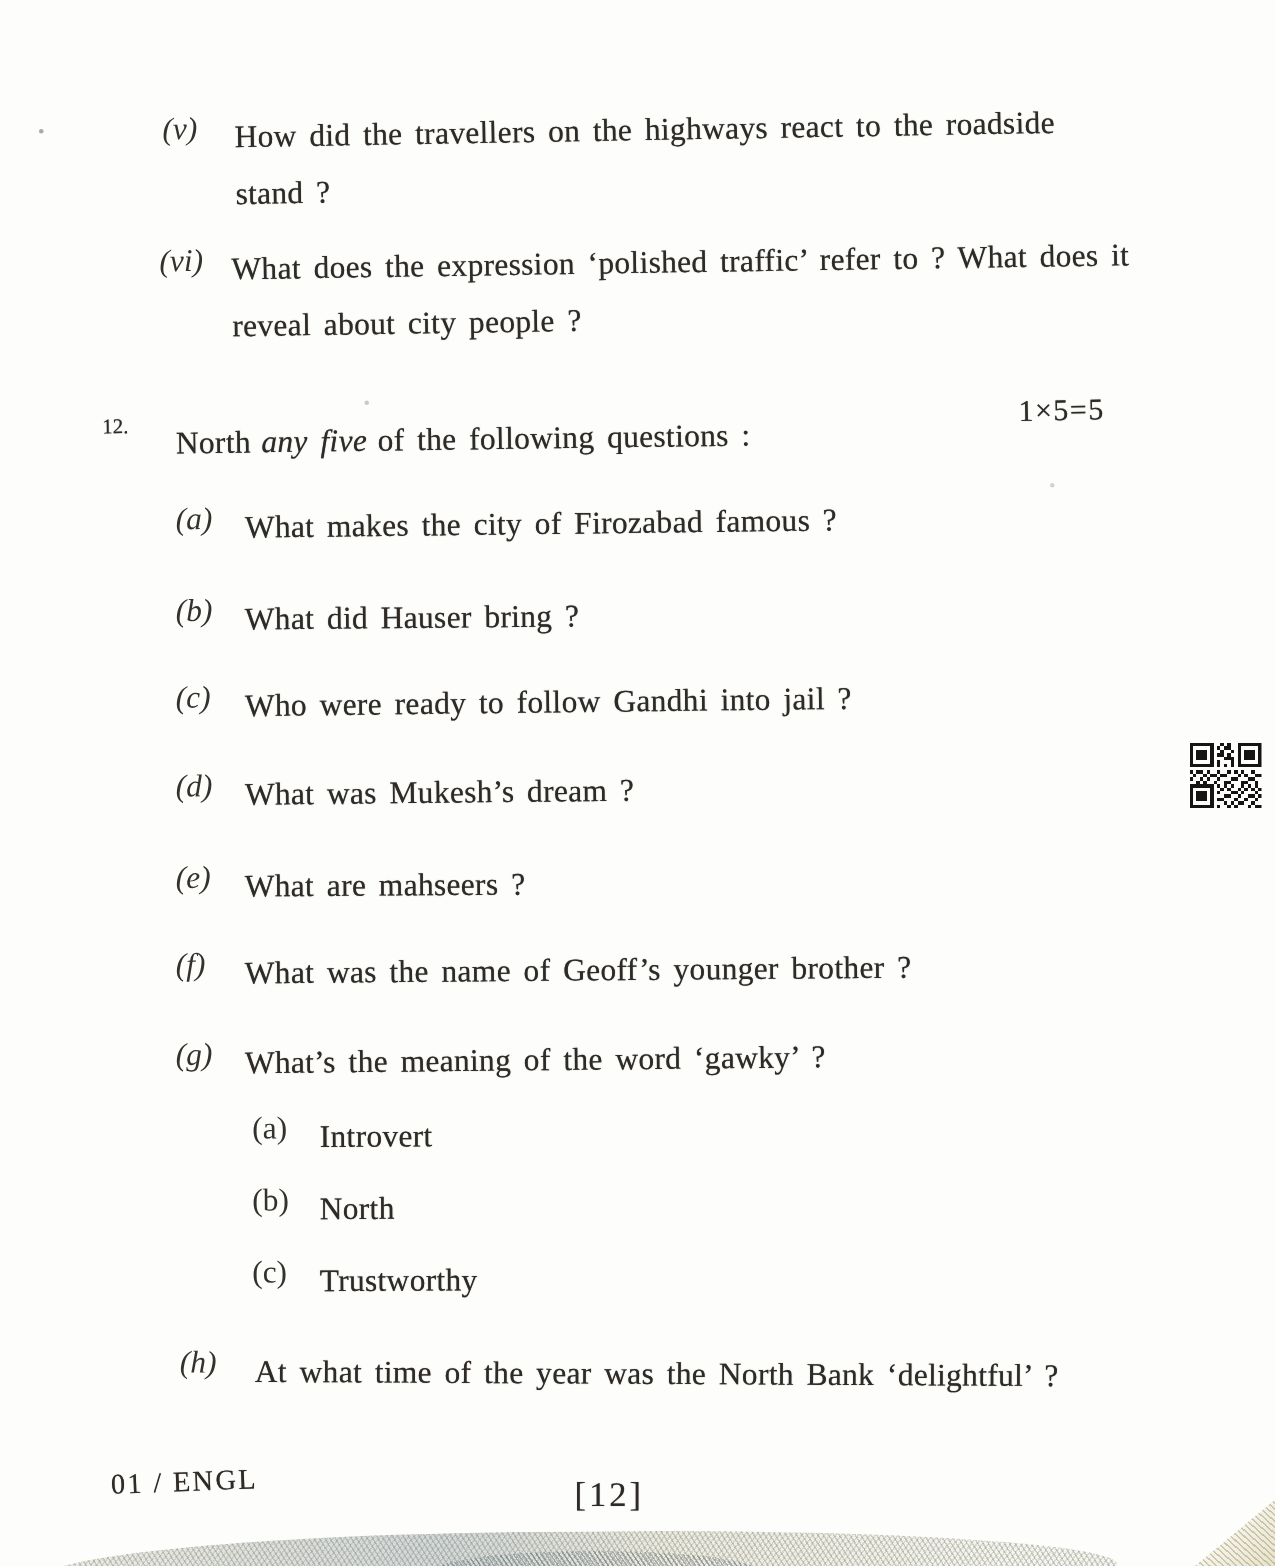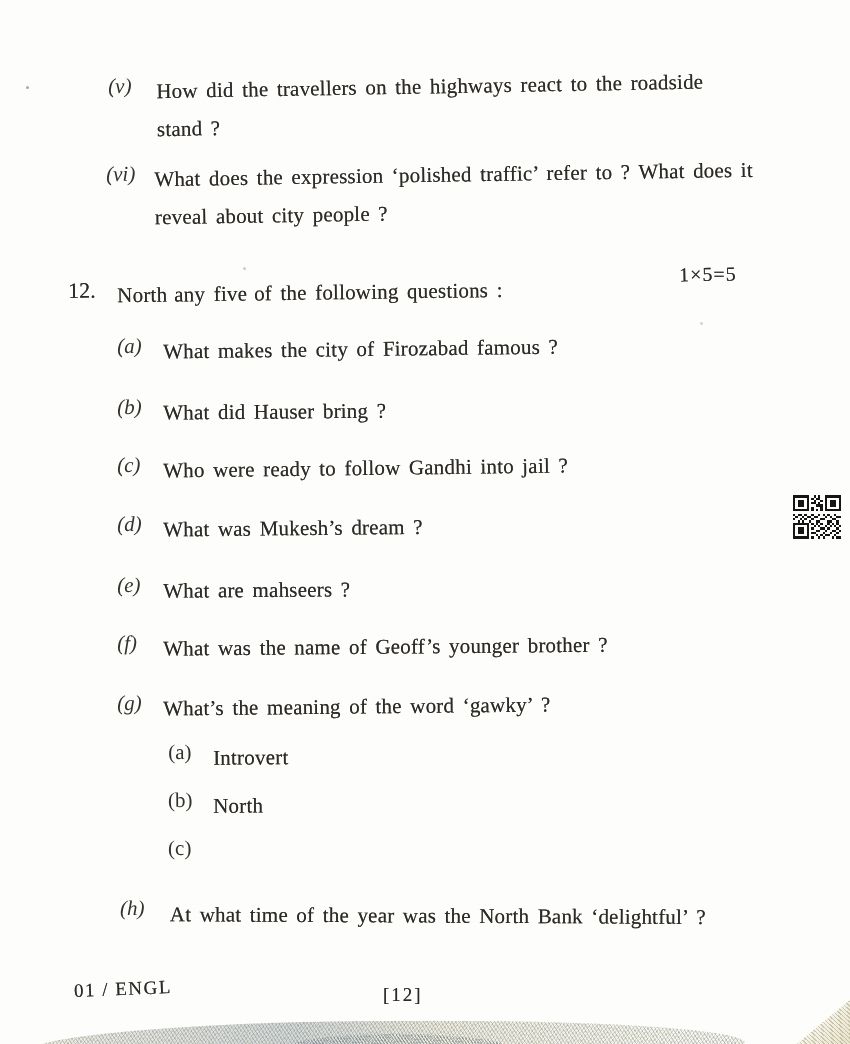--- a/index.html
+++ b/index.html
@@ -23,41 +23,41 @@
     line-height:1.8;
     word-spacing:3px;
     letter-spacing:.2px;
     text-shadow:0 0 .6px rgba(46,43,39,.75);
   }
   .nowrap{white-space:nowrap;}
   
   .sub-roman .qlabel{width:48px;}
   .sub-roman .qtext{width:600px;}
   
-  .q12-number{font-size:22px;flex:0 0 49px;text-shadow:0 0 .6px rgba(46,43,39,.75);}
-  .q12-emph{margin:5px 7px;}
+  .q12-number{font-size:14px;flex:0 0 49px;text-shadow:0 0 .6px rgba(46,43,39,.75);}
+  .q12-emph{font-style:italic;margin:5px 7px;}
   .marks{
     position:absolute;left:679px;top:263px;
     font-size:20px;letter-spacing:1px;
     transform:rotate(-1.2deg);
     text-shadow:0 0 .6px rgba(46,43,39,.75);
   }
   
   .item .qlabel{width:46px;}
   .mcq .qlabel{font-style:normal;width:45px;font-size:21px;}
   
   .footer-code{
     position:absolute;left:74px;top:978px;
     font-size:19px;letter-spacing:1.5px;
     transform:rotate(-2.2deg);
     text-shadow:0 0 .5px rgba(46,43,39,.7);
   }
   .footer-page{
     position:absolute;left:383px;top:984px;
-    font-size:19px;letter-spacing:2px;
+    font-size:23px;letter-spacing:2px;
     text-shadow:0 0 .5px rgba(46,43,39,.7);
   }
   
   .qr{position:absolute;left:793px;top:495px;width:48px;height:44px;}
   
   .scan-wave{
     position:absolute;left:25px;bottom:-9px;width:720px;height:32px;
     border-radius:48% 46% 0 0 / 95% 75% 0 0;
     background:
       repeating-linear-gradient(58deg, rgba(95,110,118,.28) 0 1px, transparent 1px 3px),
@@ -133,20 +133,21 @@
   <div class="row mcq" style="left:168px;top:740px;transform:rotate(-.4deg);transform-origin:left top;">
     <span class="qlabel">(a)</span>
     <div class="qtext nowrap">Introvert</div>
   </div>
   <div class="row mcq" style="left:168px;top:788px;transform:rotate(-.3deg);transform-origin:left top;">
     <span class="qlabel">(b)</span>
     <div class="qtext nowrap">North</div>
   </div>
   <div class="row mcq" style="left:168px;top:836px;transform:rotate(-.3deg);transform-origin:left top;">
     <span class="qlabel">(c)</span>
+    <div class="qtext nowrap">Trustworthy</div>
   </div>
 
   <div class="row item" style="left:120px;top:896px;transform:rotate(.3deg);transform-origin:left top;">
     <span class="qlabel" style="width:50px;">(h)</span>
     <div class="qtext nowrap">At what time of the year was the North Bank ‘delightful’ ?</div>
   </div>
 
   <span class="footer-code">01 / ENGL</span>
   <span class="footer-page">[12]</span>
 

